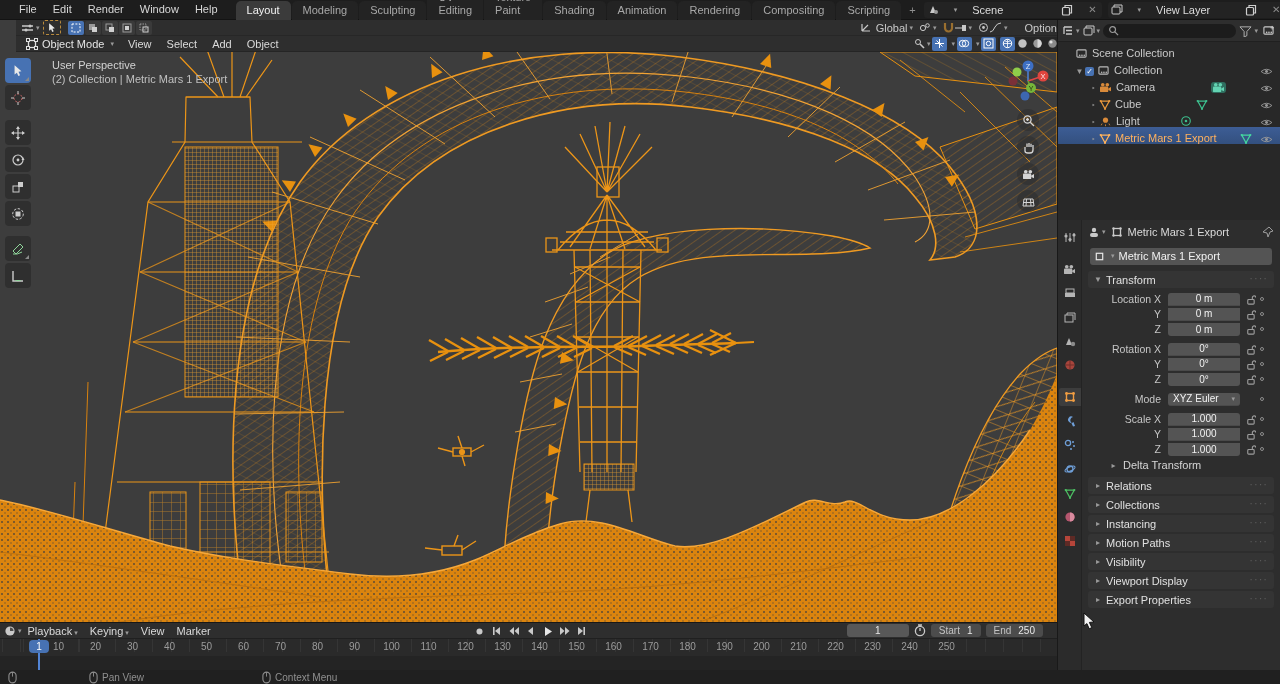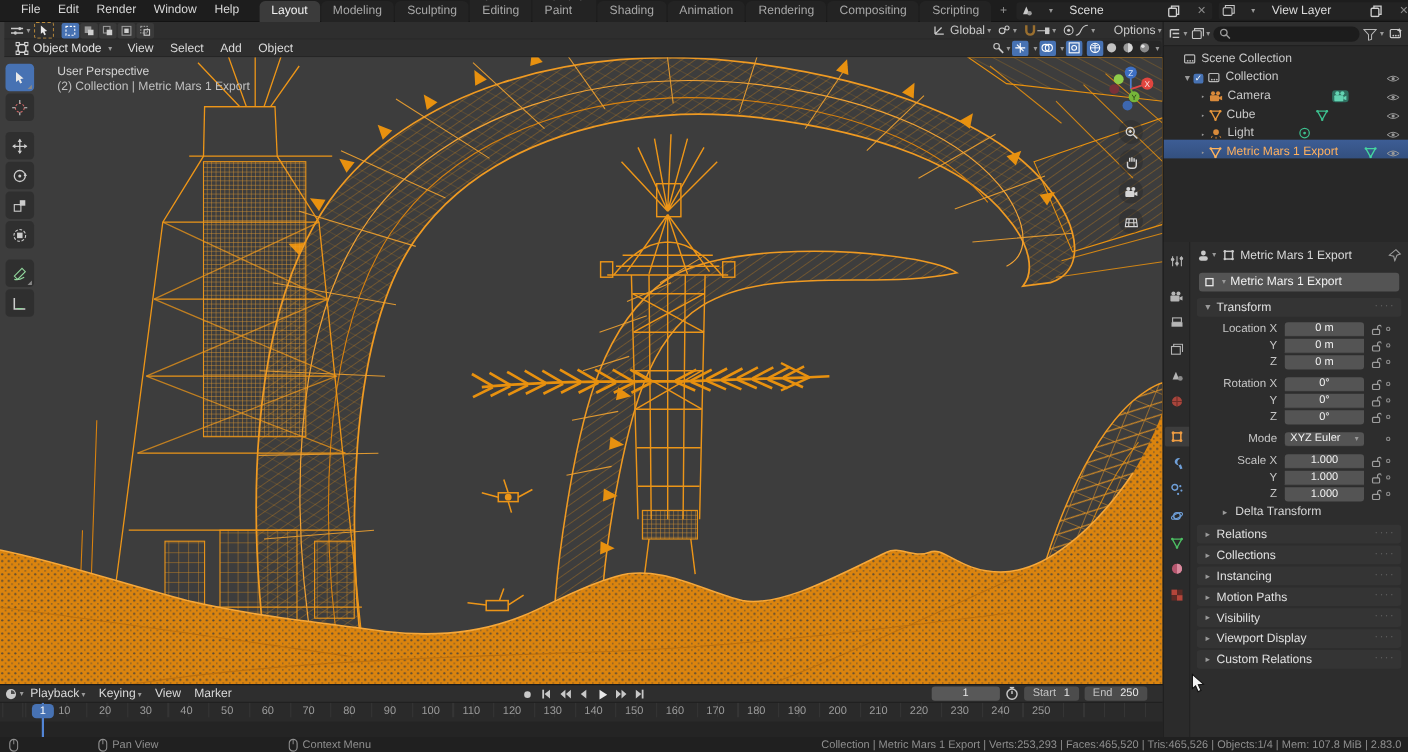--- a/index.html
+++ b/index.html
@@ -25,21 +25,21 @@
   .ws-tab.active { background:#3b3b3b; color:#f2f2f2; }
   .ws-tab.plus { background:transparent; color:#8f8f8f; padding:3px 7px; }
   #topbar-right { margin-left:auto; display:flex; align-items:center; gap:6px; padding-right:6px; }
   .id-block { display:flex; align-items:center; background:#232323; border-radius:3px;
     height:16px; padding:0 3px; gap:13px; }
   .id-block .name { color:#dcdcdc; padding:0 14px 0 2px; min-width:78px; }
   .id-x { color:#8a8a8a; font-size:10px; padding:0 2px; }
 
   
   #viewport { position:absolute; left:0; top:20px; width:1057px; height:602px; background:#3d3d3d; }
-  #toolsettings, #vp-header { position:absolute; left:4px; width:100%; height:16px;
+  #toolsettings, #vp-header { position:absolute; left:16px; width:100%; height:16px;
     background:#2e2e2e; display:flex; align-items:center; padding:0 5px; gap:3px; }
   #toolsettings { top:0; border-bottom:1px solid #272727; }
   #vp-header { top:16px; border-bottom:1px solid #252525; }
   .vp-menu { padding:0 6px; color:#dadada; }
   .mode-btn { display:flex; align-items:center; gap:4px; padding:0 5px; color:#e4e4e4; }
   .sel-modes { display:flex; gap:1px; margin-left:4px; }
   .sel-modes .ib { width:16px; background:#3a3a3a; }
   .sel-modes .ib.on { background:#4772b3; }
   #ts-right { margin-left:auto; display:flex; align-items:center; gap:6px; }
   #vh-right { margin-left:auto; display:flex; align-items:center; gap:2px; }
@@ -1006,21 +1006,21 @@
         <div class="panel-hdr collapsed">
             <span class="ol-exp">▸</span>
             <span>Visibility</span>
           </div>
         <div class="panel-hdr collapsed">
             <span class="ol-exp">▸</span>
             <span>Viewport Display</span>
           </div>
         <div class="panel-hdr collapsed">
             <span class="ol-exp">▸</span>
-            <span>Custom Relations</span>
+            <span>Export Properties</span>
           </div>
       </div>
     </div>
   </div>
 
   <div id="timeline">
     <div id="tl-header">
       <span class="ib">
           <svg width="12" height="12" viewBox="0 0 12 12">
             <circle cx="6" cy="6" r="4.6" fill="#c9c9c9"></circle>
@@ -1134,20 +1134,19 @@
           <use href="#sym-mouse"></use>
         </svg>
       <span>Pan View</span>
     </span>
     <span class="sb-hint" style="margin-left:118px">
       <svg width="9" height="13">
           <use href="#sym-mouse"></use>
         </svg>
       <span>Context Menu</span>
     </span>
-    <span id="sb-stats">Collection | Metric Mars 1 Export | Verts:253,293 | Faces:465,520 | Tris:465,526 | Objects:1/4 | Mem: 107.8 MiB | 2.83.0</span>
   </div>
 
   <svg id="cursor" width="14" height="18" viewBox="0 0 14 18">
     <path d="M2,1 L12,10 L7.4,10.4 L9.8,15.6 L7.2,16.8 L4.9,11.6 L2,14 Z" fill="#f2f2f2" stroke="#111" stroke-width="1"></path>
   </svg>
 
 </div>
 
 </body></html>

